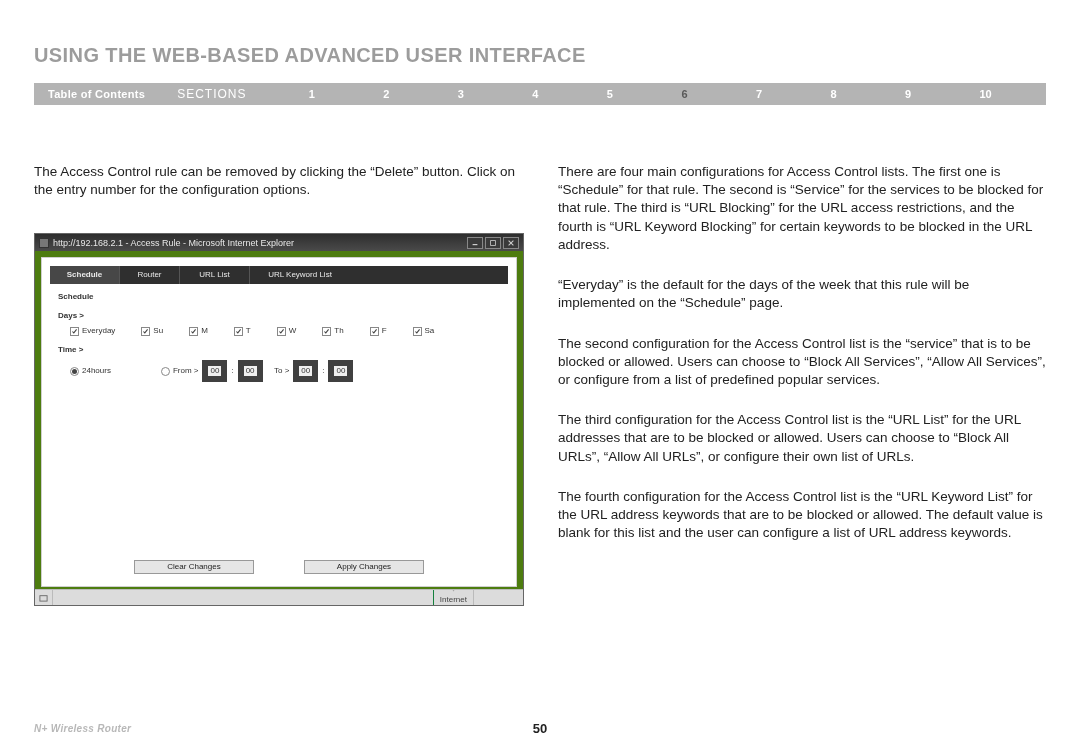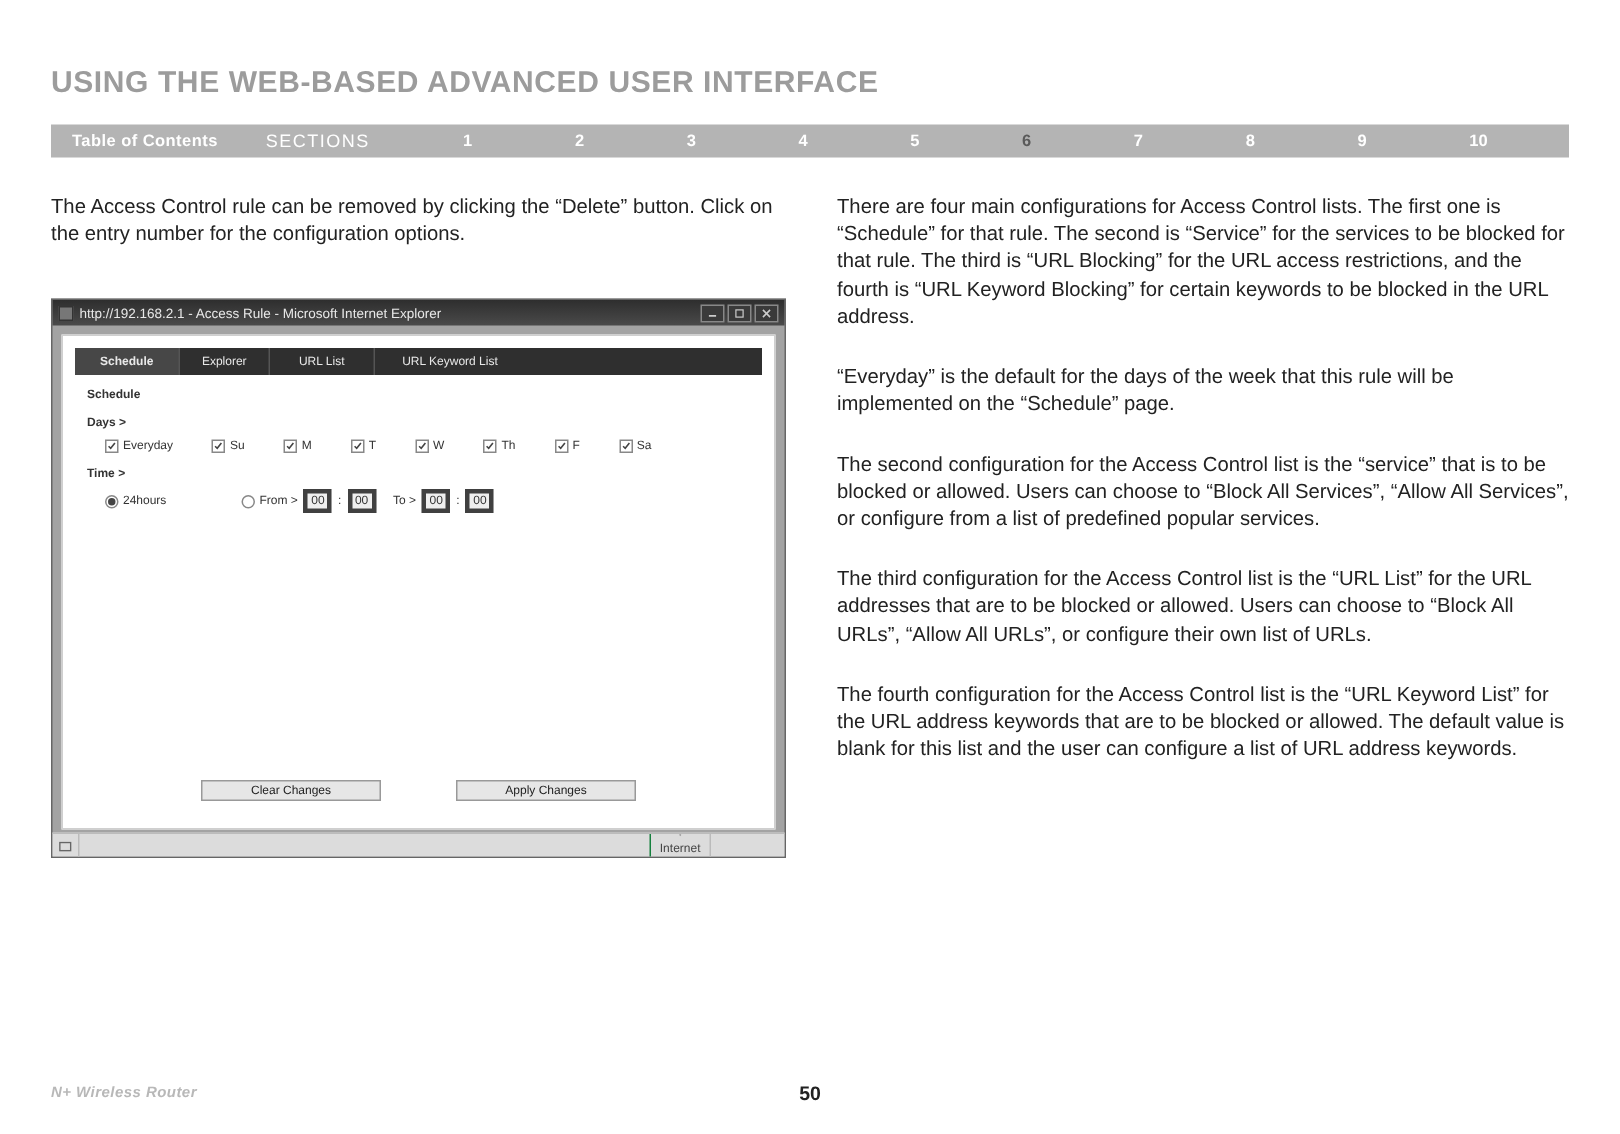--- a/index.html
+++ b/index.html
@@ -5,25 +5,25 @@
   * { box-sizing: border-box; margin: 0; padding: 0; }
   html, body { width: 1080px; height: 756px; background: #ffffff; font-family: Arial, Helvetica, sans-serif; color: #222; }
   .page { width: 1080px; height: 756px; position: relative; padding: 44px 34px 0 34px; }
   .title { font-size: 20px; font-weight: 700; letter-spacing: 0.4px; color: #9c9c9c; margin-bottom: 16px; }
   .navbar { width: 100%; height: 22px; background: #b4b4b4; display: flex; align-items: center; color: #fff; font-size: 11px; }
   .toc { padding: 0 14px; font-weight: 700; letter-spacing: 0.3px; }
   .sections-label { padding: 0 28px 0 18px; font-weight: 400; letter-spacing: 1px; font-size: 12px; }
   .sections-numbers { flex: 1; display: flex; justify-content: space-around; padding-right: 20px; }
   .sections-numbers span { font-weight: 600; font-size: 11px; cursor: pointer; }
   .sections-numbers .active { color: #5a5a5a; }
-  .content { display: flex; margin-top: 24px; gap: 34px; }
+  .content { display: flex; margin-top: 58px; gap: 34px; }
   .col-left { width: 490px; font-size: 13.5px; line-height: 1.35; }
   .col-right { width: 490px; font-size: 13.5px; line-height: 1.35; }
   .para { margin-bottom: 22px; }
-  .browser-window { margin-top: 34px; width: 490px; border: 1px solid #666; background: #a3a3a3; }
+  .browser-window { margin-top: 34px; width: 490px; border: 1px solid #666; background: #4d7c0f; }
   .browser-title { height: 17px; background: linear-gradient(#2e2e2e,#4a4a4a); display: flex; align-items: center; padding: 0 4px; }
   .browser-title .favicon { width: 10px; height: 10px; background: #777; margin-right: 4px; border: 1px solid #333; }
   .browser-title .wt { flex: 1; color: #e8e8e8; font-size: 9px; white-space: nowrap; overflow: hidden; }
   .browser-title .wbtn { width: 16px; height: 12px; border: 1px solid #888; margin-left: 2px; background: #3a3a3a; display:flex; align-items:center; justify-content:center; }
   .browser-title .wbtn svg { width:8px; height:8px; }
   .browser-body { background: #fff; margin: 6px 6px 0 6px; border: 1px solid #cfcfcf; min-height: 330px; padding: 0; }
   .tabs { display: flex; background: #2f2f2f; height: 18px; margin: 8px 8px 0 8px; }
   .tab { color: #e8e8e8; font-size: 8px; padding: 4px 0; text-align: center; border-right: 1px solid #555; flex:0 0 auto; }
   .tab.schedule { width: 70px; background: #474747; font-weight:700; }
   .tab.service { width: 60px; }
@@ -32,21 +32,21 @@
   .panel { margin: 0 8px 8px 8px; padding: 8px; font-size: 8px; color: #333; }
   .panel h4 { font-size: 8px; font-weight: 700; margin-bottom: 6px; }
   .panel .sub { font-weight: 700; margin-top: 8px; margin-bottom: 4px; }
   .chk { width: 9px; height: 9px; border: 1px solid #888; display: inline-flex; align-items:center; justify-content:center; background:#fff; }
   .chk svg { width: 7px; height: 7px; }
   .days { display: flex; gap: 26px; padding-left: 12px; align-items:center; }
   .dayitem { display:flex; align-items:center; gap:3px; font-size:8px; }
   .timerow { display:flex; gap: 50px; padding-left: 12px; align-items:center; }
   .radio { width: 9px; height: 9px; border: 1px solid #888; border-radius: 50%; display:inline-flex; align-items:center; justify-content:center; background:#fff; }
   .radio.checked::after { content:""; width:5px; height:5px; border-radius:50%; background:#444; }
-  .sel { display:inline-block; border:3px solid #404040; background:#efefef; font-size:8px; padding:0 2px; margin:0 1px; }
+  .sel { display:inline-block; border:6px solid #404040; background:#efefef; font-size:8px; padding:0 2px; margin:0 1px; }
   .action-buttons { display:flex; justify-content:center; gap: 50px; margin: 170px 8px 10px 8px; }
   .abtn { width: 120px; height: 14px; background:#e6e6e6; border:1px solid #999; font-size:8px; display:flex; align-items:center; justify-content:center; }
   .status-bar { height: 16px; border-top: 1px solid #bbb; background:#dcdcdc; display:flex; align-items:center; font-size:8px; color:#444; margin-top:2px; }
   .status-bar .sb-left { width: 18px; height: 100%; border-right:1px solid #bbb; display:flex; align-items:center; justify-content:center; }
   .status-bar .sb-mid { flex:1; }
   .status-bar .sb-zone { display:flex; align-items:center; gap:3px; padding:0 6px; border-left:1px solid #15803d; height:100%;flex-direction:column; }
   .status-bar .sb-box { width: 50px; height: 100%; border-left:1px solid #bbb; }
   .footer { position:absolute; bottom: 22px; left: 34px; right: 34px; display:flex; align-items:center; }
   .footer .fl { font-size: 10px; font-weight:700; color:#b8b8b8; letter-spacing:0.3px;font-style:italic; }
   .footer .pg { position:absolute; left:50%; transform:translateX(-50%); font-size: 13px; font-weight:700; color:#222; }
@@ -95,21 +95,21 @@
           <span class="wbtn">
               <svg viewBox="0 0 10 10">
                 <line x1="2" y1="2" x2="8" y2="8" stroke="#ccc" stroke-width="1.3"></line>
                 <line x1="8" y1="2" x2="2" y2="8" stroke="#ccc" stroke-width="1.3"></line>
               </svg>
             </span>
         </div>
         <div class="browser-body">
           <div class="tabs">
             <div class="tab schedule">Schedule</div>
-            <div class="tab service">Explorer</div>
+            <div class="tab service">Router</div>
             <div class="tab urllist">URL List</div>
             <div class="tab urlkw">URL Keyword List</div>
           </div>
           <div class="panel">
             <h4>Schedule</h4>
             <div class="sub">Days &gt;</div>
             <div class="days">
               <span class="dayitem">
                   <span class="chk">
                     <svg viewBox="0 0 10 10">

